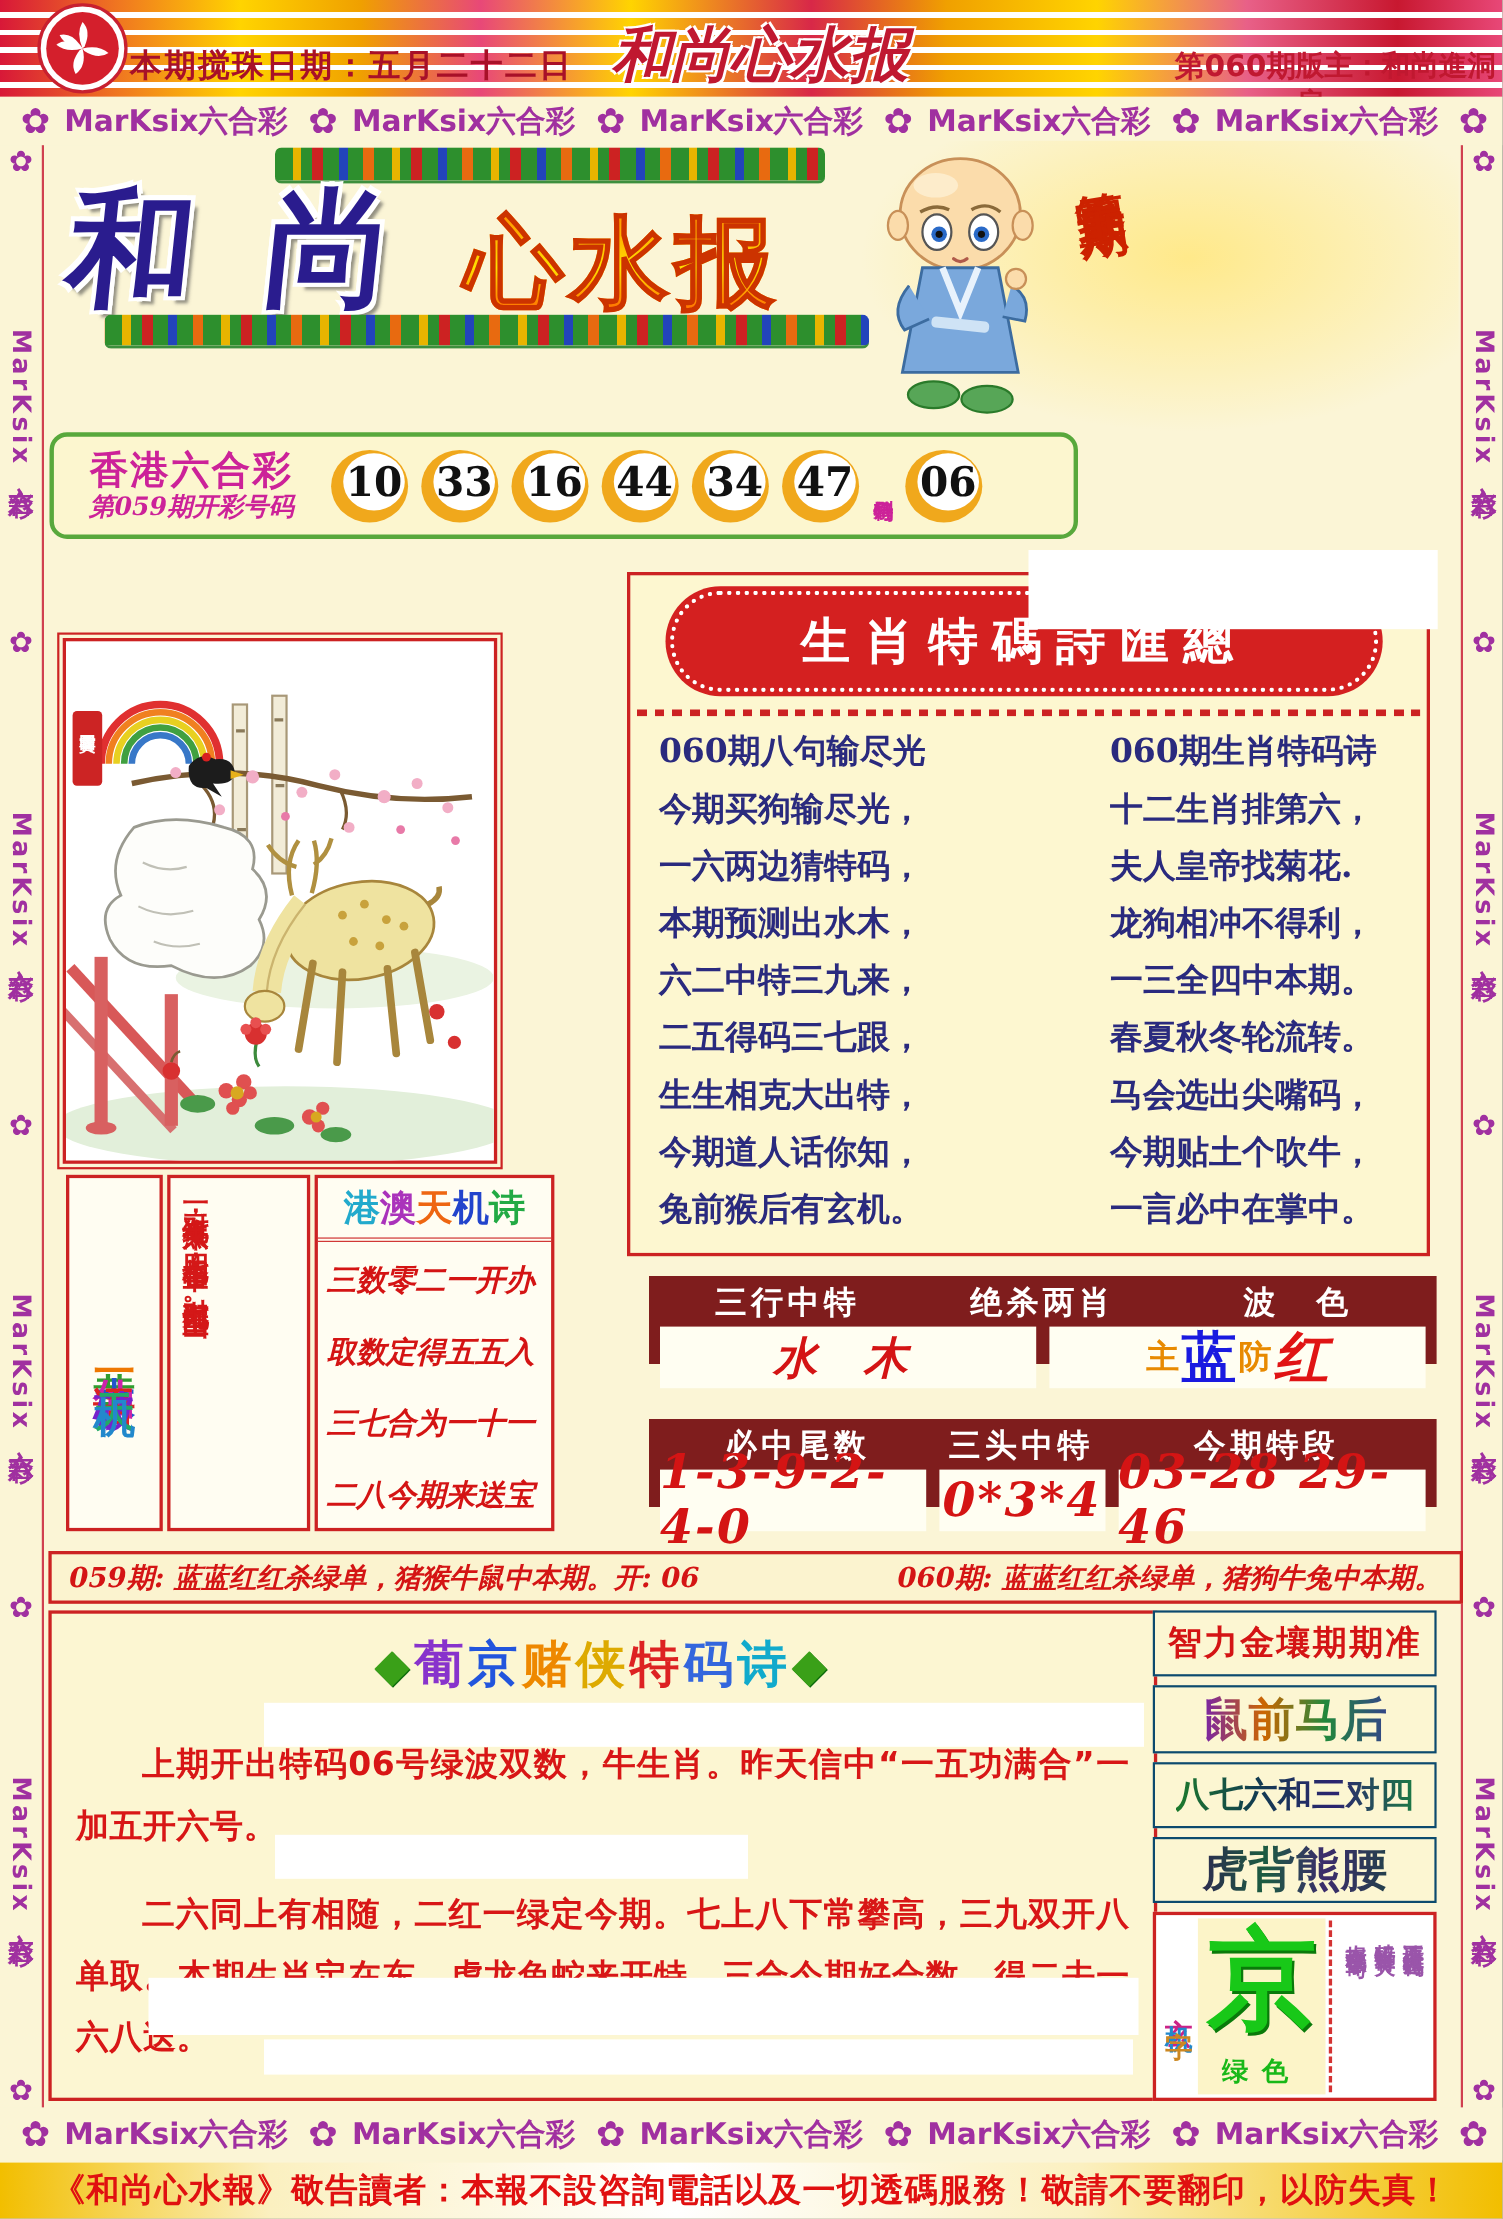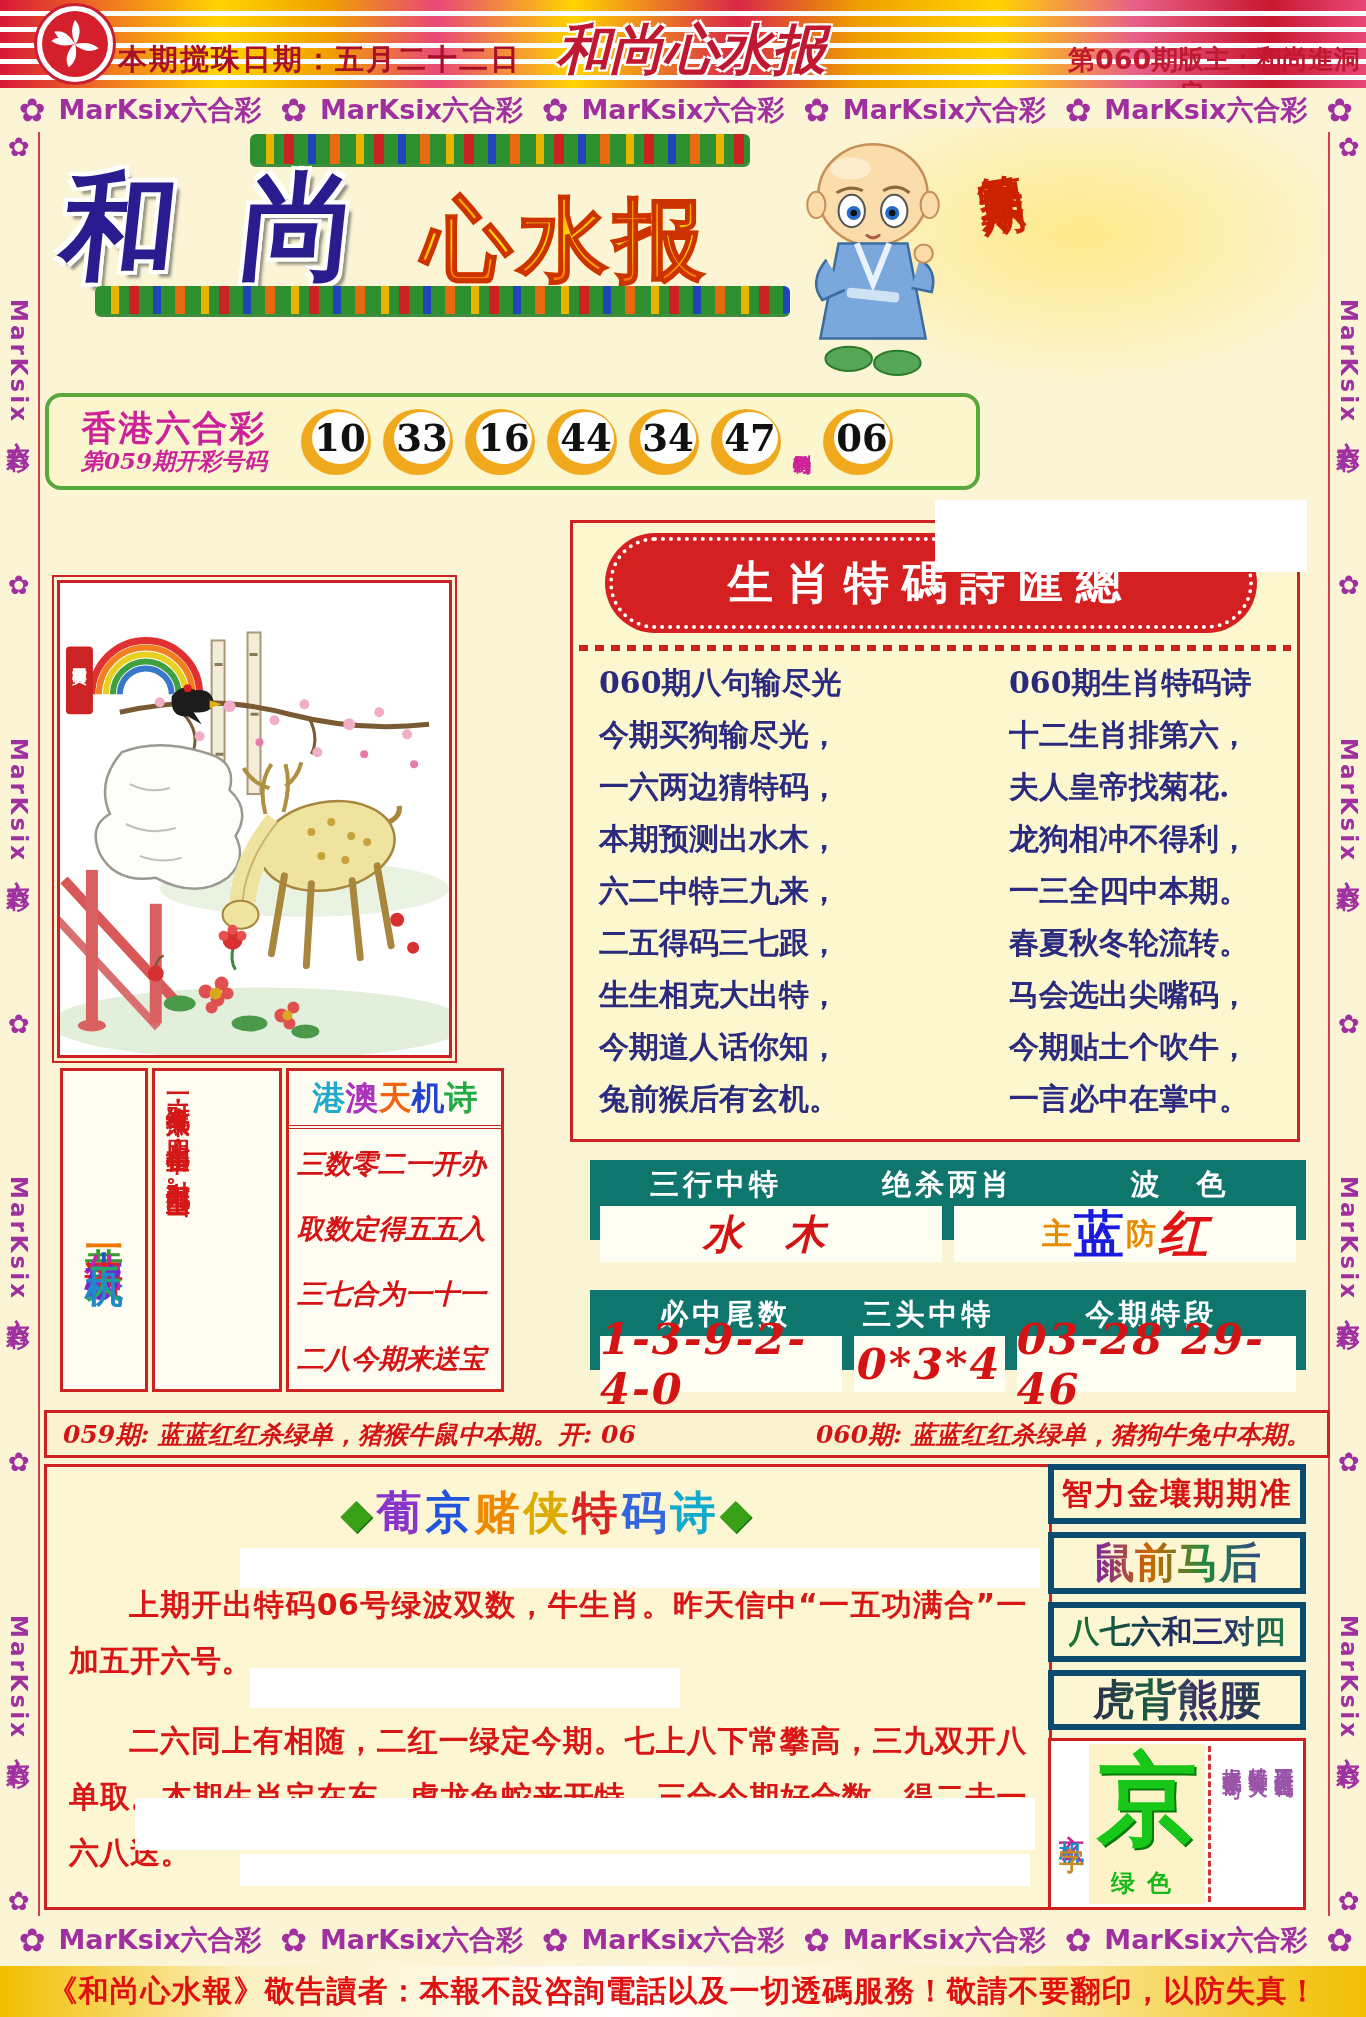--- a/index.html
+++ b/index.html
@@ -101,21 +101,21 @@
     letter-spacing:13px;font-family:"DejaVu Serif",serif}
   #banner-rule{position:absolute;left:6px;top:122px;width:712px;height:6px;
     background:repeating-linear-gradient(90deg,#cc2222 0 9px,transparent 9px 16px)}
   .poem{position:absolute;top:140px}
   #poem-left{left:26px}
   #poem-right{left:436px}
   .poem div{height:52px;font-size:30px;font-weight:bold;color:#2a2a7e;white-space:nowrap;
     font-family:"DejaVu Serif",serif}
 
   
-  .rtable{position:absolute;left:590px;width:716px;height:80px;background:#0f766e;box-sizing:border-box;padding:4px 10px 10px}
+  .rtable{position:absolute;left:590px;width:716px;height:80px;background:#7f1d1d;box-sizing:border-box;padding:4px 10px 10px}
   #t1{top:1160px} #t2{top:1290px}
   .thead{display:flex;height:42px;align-items:center}
   .thead span{color:#fff;font-weight:bold;font-size:29px;text-align:center;letter-spacing:4px;font-family:"DejaVu Serif",serif}
   .tcells{display:flex;gap:12px;height:56px}
   .tcell{background:#fffef2;display:flex;align-items:center;justify-content:center;
     color:#d41414;font-weight:bold;font-style:italic;font-family:"DejaVu Serif",serif;font-size:40px}
   .ce{flex:1} .c1{flex:1.6} .c2{flex:1} .c3{flex:1.85}
   #t1 .tcell{letter-spacing:14px}
   .bose{letter-spacing:0 !important;font-style:normal;gap:2px}
   .bose .zhu,.bose .fang{color:#e88a00;font-size:30px;font-weight:bold}
@@ -133,21 +133,21 @@
     border:3px solid #cc2222;background:#fcf6d2}
   #pj-title{margin-top:16px;text-align:center;font-size:45px;font-weight:bold;letter-spacing:4px;
     font-family:"DejaVu Serif",serif}
   .diamond{color:#3aa018;text-shadow:1px 1px 0 #0c6a0c;font-size:42px}
   .pj-para{margin:24px 22px 0;font-size:30px;font-weight:bold;color:#d81616;line-height:56px;
     text-indent:2em;text-align:justify;letter-spacing:.5px}
   #pj-para1{margin-top:34px}
   .censor{position:absolute;background:#fff}
 
   
-  .rb{position:absolute;left:1048px;width:258px;box-sizing:border-box;border:6px solid #0c4a6e;
+  .rb{position:absolute;left:1048px;width:258px;box-sizing:border-box;border:2px solid #0c4a6e;
     background:#fcf6d2;display:flex;align-items:center;justify-content:center;
     font-family:"DejaVu Serif",serif;font-weight:bold;white-space:nowrap}
   #rb1{top:1464px;height:60px;font-size:31px;color:#d41414;letter-spacing:2px}
   #rb2{top:1532px;height:62px;font-size:42px}
   #rb3{top:1602px;height:60px;font-size:31px}
   #rb4{top:1670px;height:60px;font-size:42px}
   .grad1{background:linear-gradient(90deg,#7722aa,#cc6600,#22883c,#334488);-webkit-background-clip:text;background-clip:text;color:transparent}
   .grad2{background:linear-gradient(90deg,#1c7a2c,#123c50,#2c2470,#1c7a44);-webkit-background-clip:text;background-clip:text;color:transparent}
   .grad3{background:linear-gradient(90deg,#2c2c50,#1c5c40,#3c2c6c,#24404c);-webkit-background-clip:text;background-clip:text;color:transparent}
   #rb5{position:absolute;left:1048px;top:1738px;width:258px;height:172px;box-sizing:border-box;

